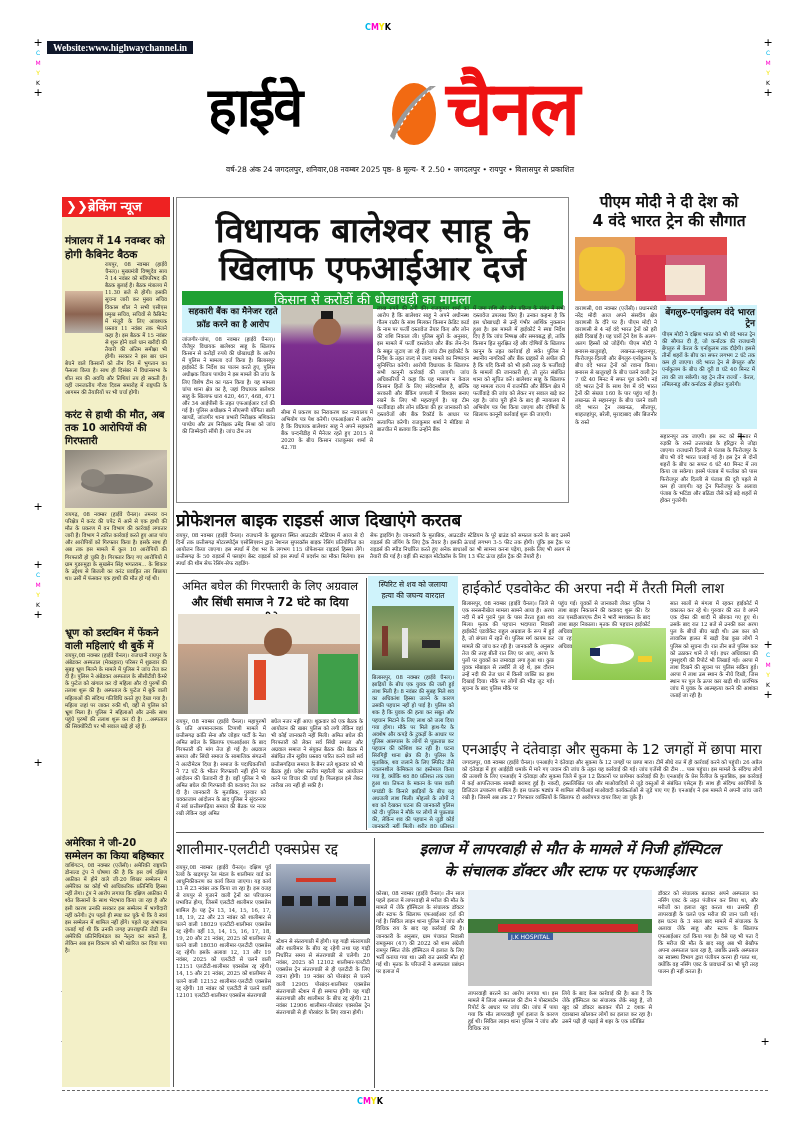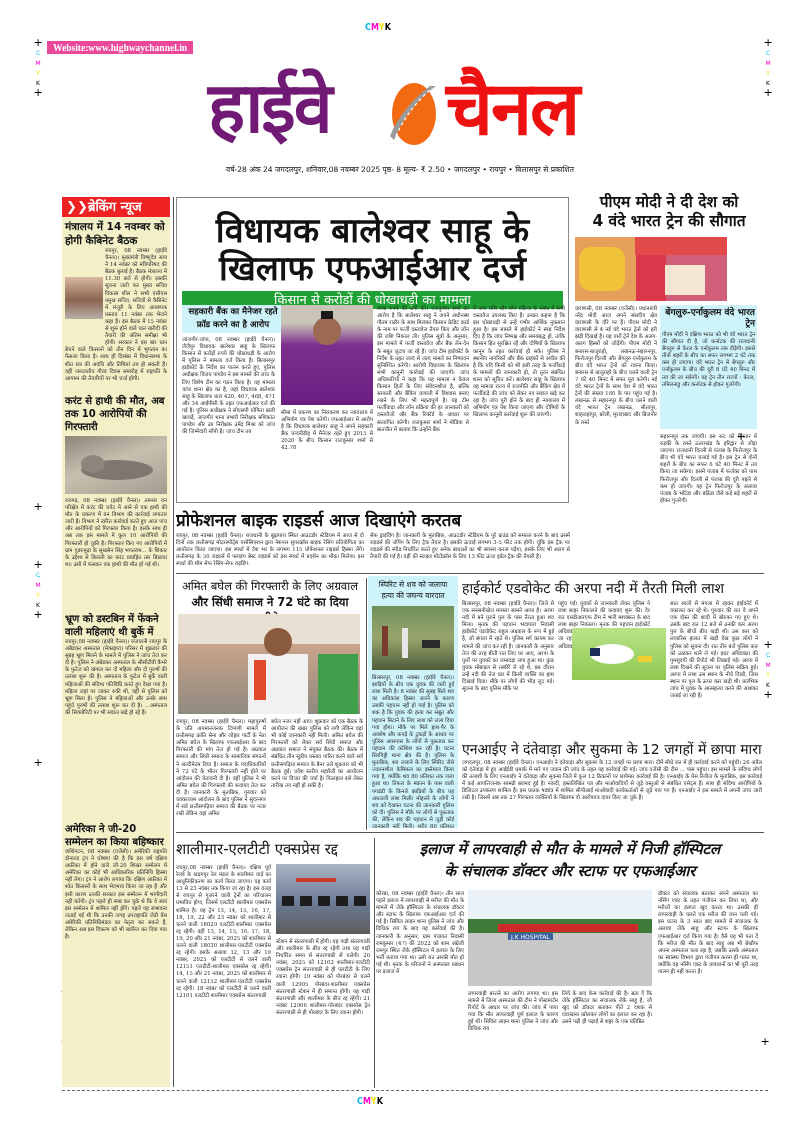--- a/index.html
+++ b/index.html
@@ -2,21 +2,21 @@
 <html><head>
 <meta charset="utf-8">
 <style>
 *{box-sizing:border-box;margin:0;padding:0}
 body{width:800px;height:1133px;background:#fff;position:relative;font-family:"DejaVu Sans",sans-serif;color:#111;overflow:hidden}
 .abs{position:absolute}
 .reg{position:absolute;font-size:6px;line-height:10px;text-align:center;width:10px;font-family:"DejaVu Sans",sans-serif}
 .reg .p{font-size:11px;color:#000}
 .cmyk-top{position:absolute;font-weight:bold;font-size:8px;letter-spacing:0}
 .c{color:#00b7eb}.m{color:#ff00cc}.y{color:#f5e600}.k{color:#000}
-.website{left:47px;top:41px;background:#ec4899;color:#fff;font-family:"Liberation Serif",serif;font-weight:bold;font-size:9.5px;padding:2px 6px;height:13px;line-height:10px}
+.website{left:47px;top:41px;background:#0f172a;color:#fff;font-family:"Liberation Serif",serif;font-weight:bold;font-size:9.5px;padding:2px 6px;height:13px;line-height:10px}
 .dateline{left:140px;top:164px;width:520px;text-align:center;font-size:7.5px;color:#111}
 .col{position:absolute;overflow:hidden}
 .txt{font-family:"DejaVu Serif",serif;font-size:5.3px;line-height:7.1px;color:#222;text-align:justify}
 .hd{font-family:"DejaVu Sans",sans-serif;font-weight:bold;color:#111}
 .photo{position:absolute;overflow:hidden}
 .left-bg{background:#f3f0c8}
 .break-box{background:#ee2222;color:#fff;font-weight:bold;font-size:13px;line-height:20px;height:20px;padding-left:26px;position:relative}
 .rule-v{position:absolute;background:#555;width:1px}
 .rule-h{position:absolute;background:#555;height:1px}
 .dash{position:absolute;height:0;border-top:1.5px dashed #666}
@@ -82,39 +82,39 @@
   <div class="k">K</div>
   <div class="p">+</div>
 </div>
 <div class="reg" style="left:760px;top:1037px">
     <div class="p">+</div>
   </div>
 
 <div class="abs website">Website:www.highwaychannel.in</div>
 
 <div class="abs" style="left:208px;top:60px;width:400px;height:100px">
-  <div class="abs" style="left:0;top:0;font-weight:bold;font-size:70px;line-height:96px;color:#701a75;letter-spacing:-2px">हाईवे</div>
+  <div class="abs" style="left:0;top:0;font-weight:bold;font-size:54px;line-height:96px;color:#000000;letter-spacing:-2px">हाईवे</div>
   <div class="abs" style="left:238px;top:0;font-weight:bold;font-size:74px;line-height:96px;color:#ee1111;letter-spacing:-2px">चैनल</div>
   <div class="abs" style="left:180px;top:20px;width:50px;height:66px">
     <svg width="50" height="66" viewBox="0 0 50 66">
       <ellipse cx="26" cy="34" rx="22" ry="31" fill="#f26a12"></ellipse>
       <path d="M6 60 C14 40 28 20 48 6 L42 6 C26 18 10 36 2 56 Z" fill="#9a9a9a"></path>
       <path d="M8 56 C16 38 28 22 44 8" stroke="#fff" stroke-width="1.2" stroke-dasharray="3 3" fill="none"></path>
     </svg>
   </div>
 </div>
 
 <div class="abs dateline">वर्ष-28 अंक 24 जगदलपुर, शनिवार,08 नवम्बर 2025  पृष्ठ- 8   मूल्य-  ₹  2.50 •  जगदलपुर • रायपुर • बिलासपुर से प्रकाशित</div>
 
 <div class="col left-bg" style="left:62px;top:197px;width:108px;height:890px">
   <div class="break-box">
     <span class="abs" style="left:4px;top:0;font-size:13px">❯❯</span>
     <span>ब्रेकिंग न्यूज</span>
   </div>
-  <div style="padding:2px 3px 0 3px">
+  <div style="padding:16px 3px 0 3px">
     <div class="hd" style="font-size:10.5px;line-height:14px">मंत्रालय में 14 नवम्बर को होगी कैबिनेट बैठक</div>
     <div style="position:relative">
       <div class="photo" style="left:0;top:30px;width:38px;height:42px;background:linear-gradient(#d6b9a0,#8c6451 55%,#b7b0a8)"></div>
       <div class="txt" style="height:144px;overflow:hidden;shape-outside:none">
         <span style="float:left;width:40px;height:70px;margin-top:28px"></span>
         <span>रायपुर, 08 नवम्बर (हाईवे चैनल)। मुख्यमंत्री विष्णुदेव साय ने 14 नवंबर को मंत्रिपरिषद की बैठक बुलाई है। बैठक मंत्रालय में 11.30 बजे से होगी। इसकी सूचना जारी कर मुख्य सचिव विकास शील ने सभी एसीएस प्रमुख सचिव, सचिवों से कैबिनेट में मंजूरी के</span>
         <span>लिए आवश्यक प्रस्ताव 11 नवंबर तक भेजने कहा है। इस बैठक में 15 नवंबर से शुरू होने वाले धान खरीदी की तैयारी की अंतिम समीक्षा भी होगी। सरकार ने इस बार धान बेचने वाले किसानों को तीन दिन में भुगतान का फैसला किया है। साथ ही दिसंबर में विधानसभा के शीत सत्र की अवधि और तिथियां तय हो सकती हैं। वहीं जनजातीय गौरव दिवस समारोह में राष्ट्रपति के आगमन की तैयारियों पर भी चर्चा होगी।</span>
       </div>
     </div>
     <div class="hd" style="font-size:10px;line-height:13px;margin-top:3px">करंट से हाथी की मौत, अब तक 10 आरोपियों की गिरफ्तारी</div>

